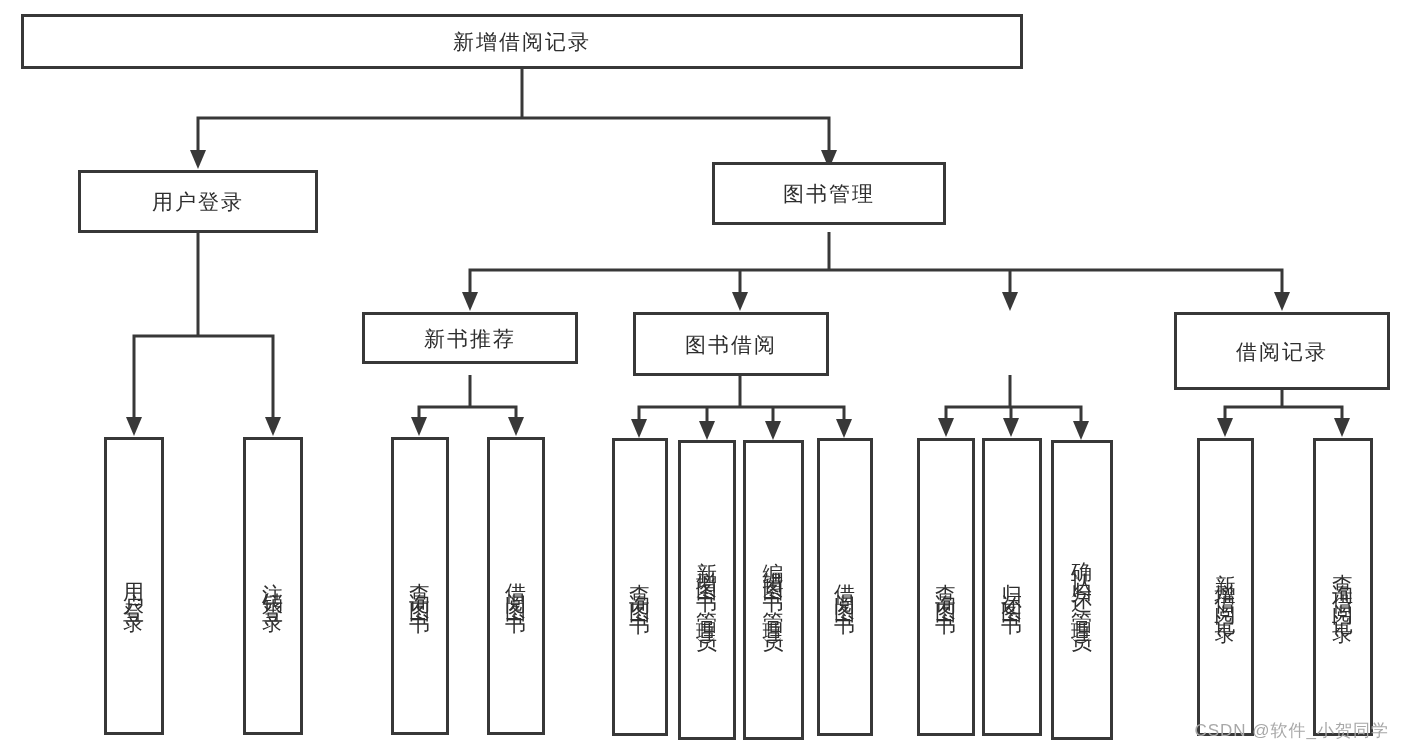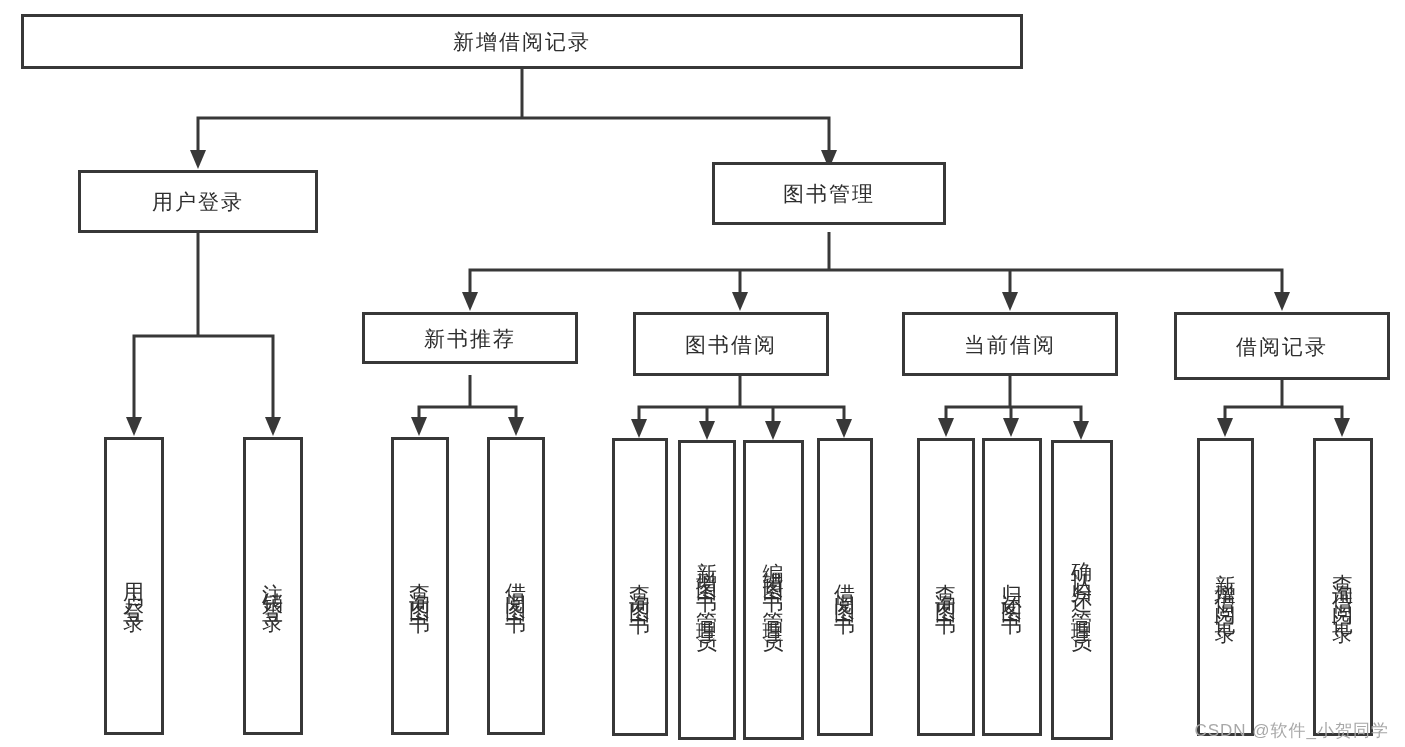--- a/index.html
+++ b/index.html
@@ -87,22 +87,21 @@
     </g>
   </svg>
 
   <div class="box hnode" style="left:21px;top:14px;width:1002px;height:55px">新增借阅记录</div>
 
   <div class="box hnode" style="left:78px;top:170px;width:240px;height:63px">用户登录</div>
   <div class="box hnode" style="left:712px;top:162px;width:234px;height:63px">图书管理</div>
 
   <div class="box hnode" style="left:362px;top:312px;width:216px;height:52px">新书推荐</div>
   <div class="box hnode" style="left:633px;top:312px;width:196px;height:64px">图书借阅</div>
-  <div class="box hnode" style="left:902px;top:312px;width:216px;height:64px">当前借阅</div>
-  <div class="box hnode" style="left:1174px;top:312px;width:216px;height:68px">借阅记录</div>
+  <div class="box hnode" style="left:1174px;top:312px;width:216px;height:78px">借阅记录</div>
 
   <div class="box leaf" style="left:104px;top:437px;width:60px;height:298px">
     <span class="vtext">用户登录</span>
   </div>
   <div class="box leaf" style="left:243px;top:437px;width:60px;height:298px">
     <span class="vtext">注销登录</span>
   </div>
 
   <div class="box leaf" style="left:391px;top:437px;width:58px;height:298px">
     <span class="vtext">查询图书</span>

